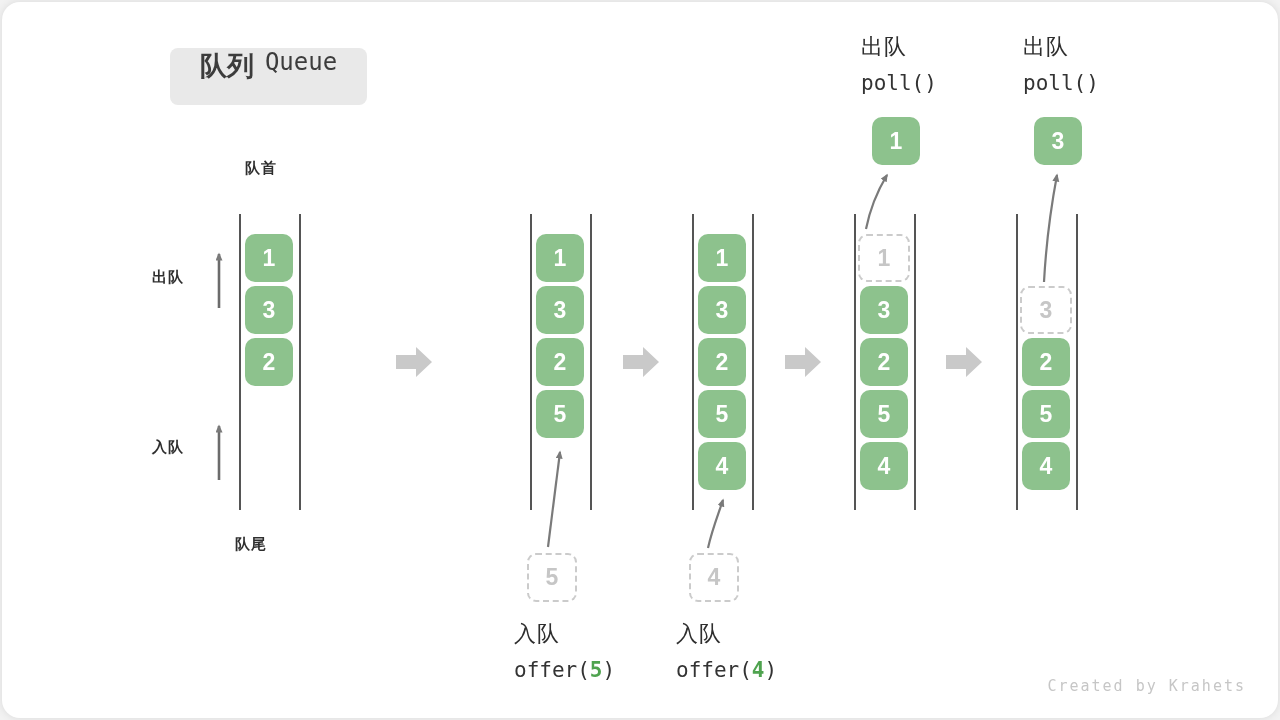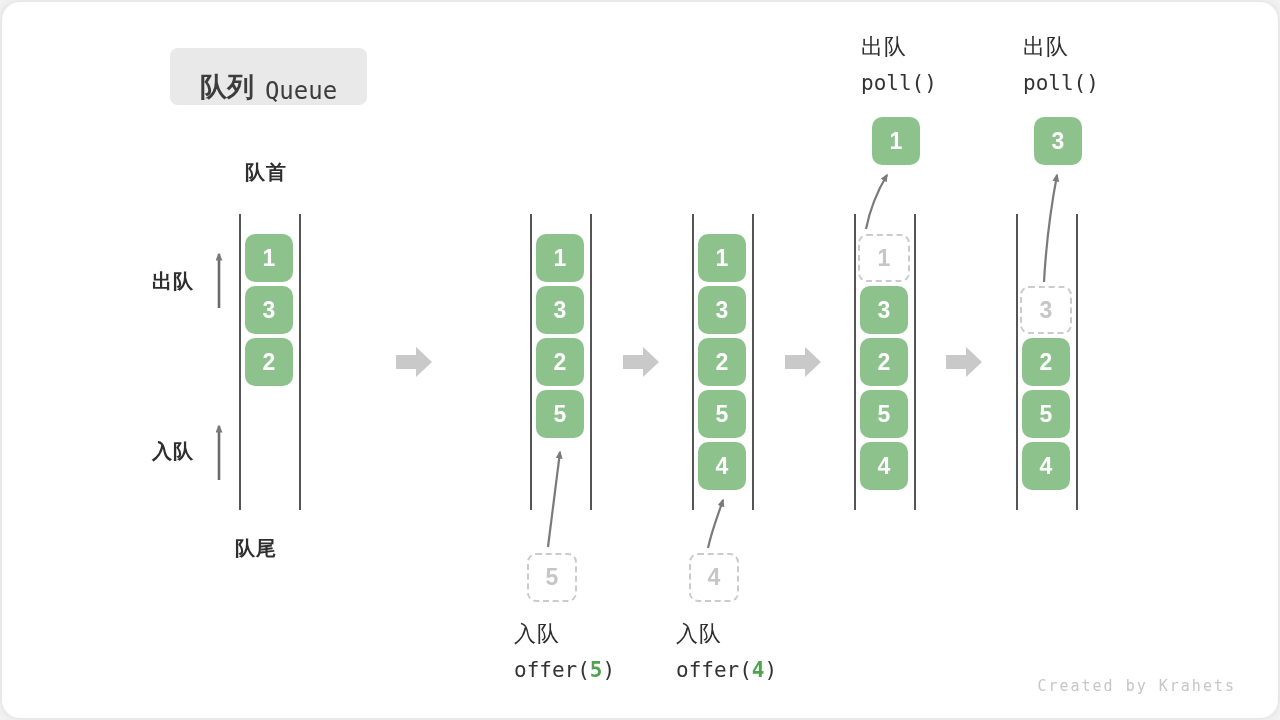--- a/index.html
+++ b/index.html
@@ -23,25 +23,25 @@
   }
   .canvas{
     position:absolute;left:2px;top:2px;width:1276px;height:716px;
     background:#FFFFFF;border-radius:18px;
     box-shadow:0 0 8px rgba(0,0,0,0.10);
   }
   .abs{position:absolute;}
   .title-box{
     left:168px;top:46px;width:197px;height:57px;
     background:var(--title-bg);border-radius:8px;
-    display:flex;align-items:flex-end;justify-content:center;gap:11px;
+    display:flex;align-items:flex-start;justify-content:center;gap:11px;
   }
   .title-zh{font-size:27px;font-weight:700;color:#3C3C3C;}
-  .title-en{font-family:"DejaVu Sans Mono","Liberation Mono",monospace;font-size:24px;color:#3C3C3C;margin-top:36px;}
-  .cn-label{font-size:20px;font-weight:700;color:var(--dark);letter-spacing:1px;white-space:nowrap;}
+  .title-en{font-family:"DejaVu Sans Mono","Liberation Mono",monospace;font-size:24px;color:#3C3C3C;}
+  .cn-label{font-size:15px;font-weight:700;color:var(--dark);letter-spacing:1px;white-space:nowrap;}
   .cn-medium{font-size:22px;font-weight:500;color:var(--dark);letter-spacing:1px;white-space:nowrap;}
   .code-line{font-family:"DejaVu Sans Mono","Liberation Mono",monospace;font-size:21px;color:var(--code);white-space:nowrap;margin-top:9px;}
   .code-arg{color:var(--accent-green);font-weight:700;}
   .vline{position:absolute;width:2px;background:var(--line);}
   .cell{
     position:absolute;width:48px;height:48px;border-radius:10px;
     background:var(--green);color:#FFFFFF;
     font-weight:700;font-size:23px;
     display:flex;align-items:center;justify-content:center;
   }
@@ -151,14 +151,14 @@
     <path d="M1042,280 C1044,243 1049,205 1055,173" stroke="#7A7A7A" stroke-width="2.2" fill="none" marker-end="url(#ah)"></path>
 
     <g fill="#C9C9C9">
       <polygon points="0,11 20,11 20,3 36,18 20,33 20,25 0,25" transform="translate(394,342)"></polygon>
       <polygon points="0,11 20,11 20,3 36,18 20,33 20,25 0,25" transform="translate(621,342)"></polygon>
       <polygon points="0,11 20,11 20,3 36,18 20,33 20,25 0,25" transform="translate(783,342)"></polygon>
       <polygon points="0,11 20,11 20,3 36,18 20,33 20,25 0,25" transform="translate(944,342)"></polygon>
     </g>
   </svg>
 
-  <div class="abs watermark" style="right:42px;top:675px;">Created by Krahets</div>
+  <div class="abs watermark" style="right:32px;top:675px;">Created by Krahets</div>
 </div>
 
 </body></html>

